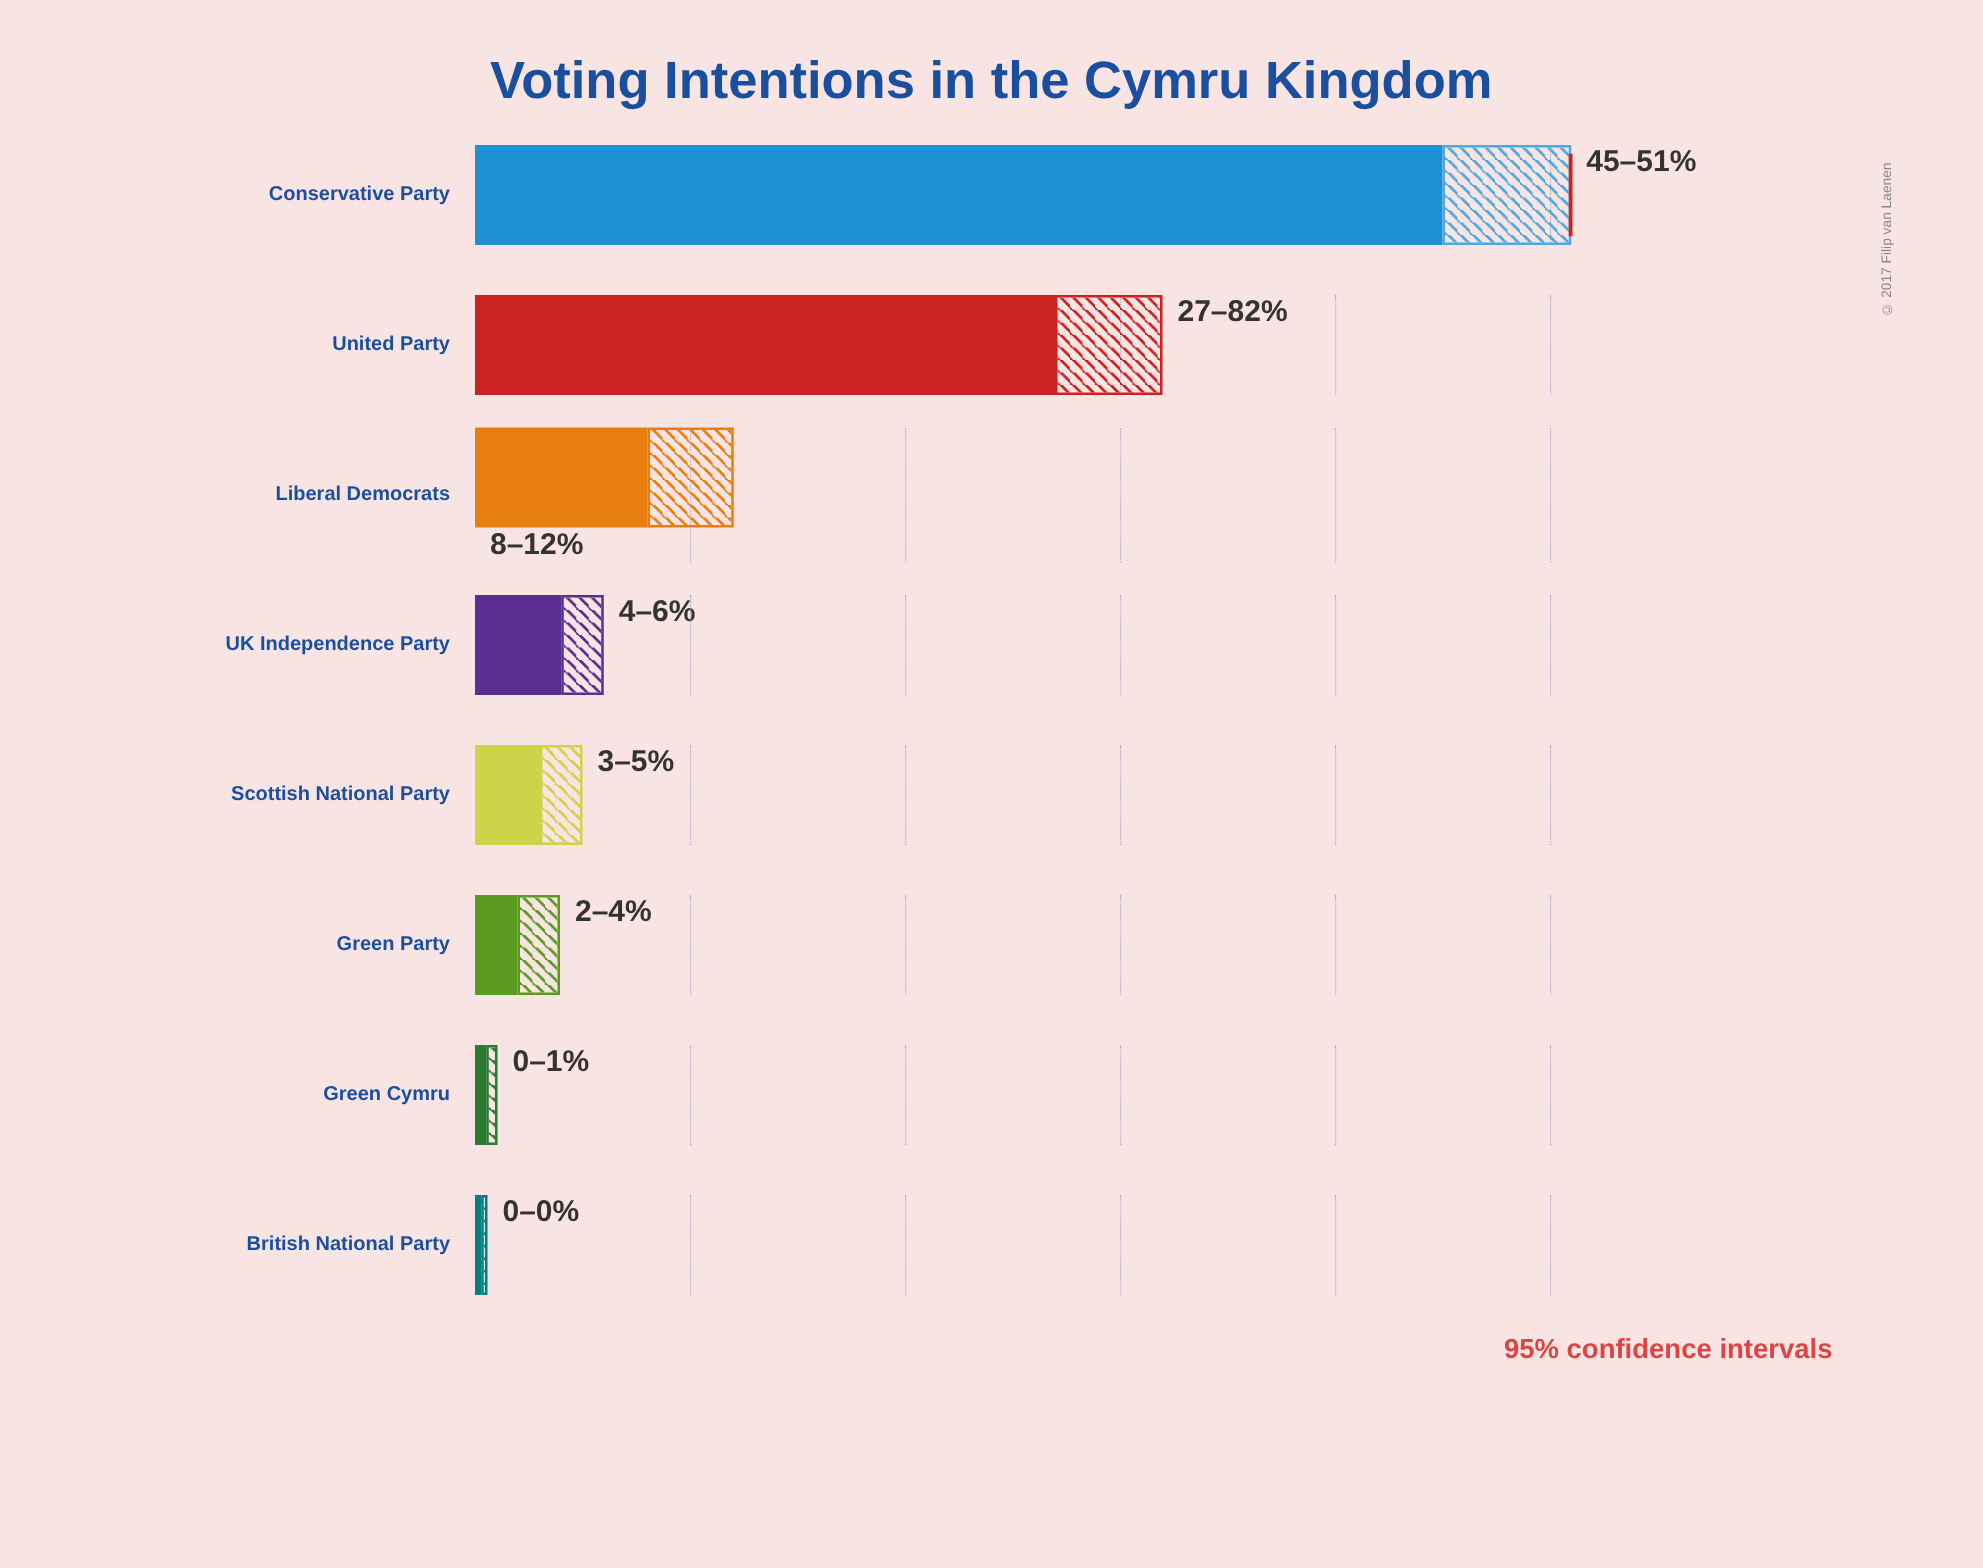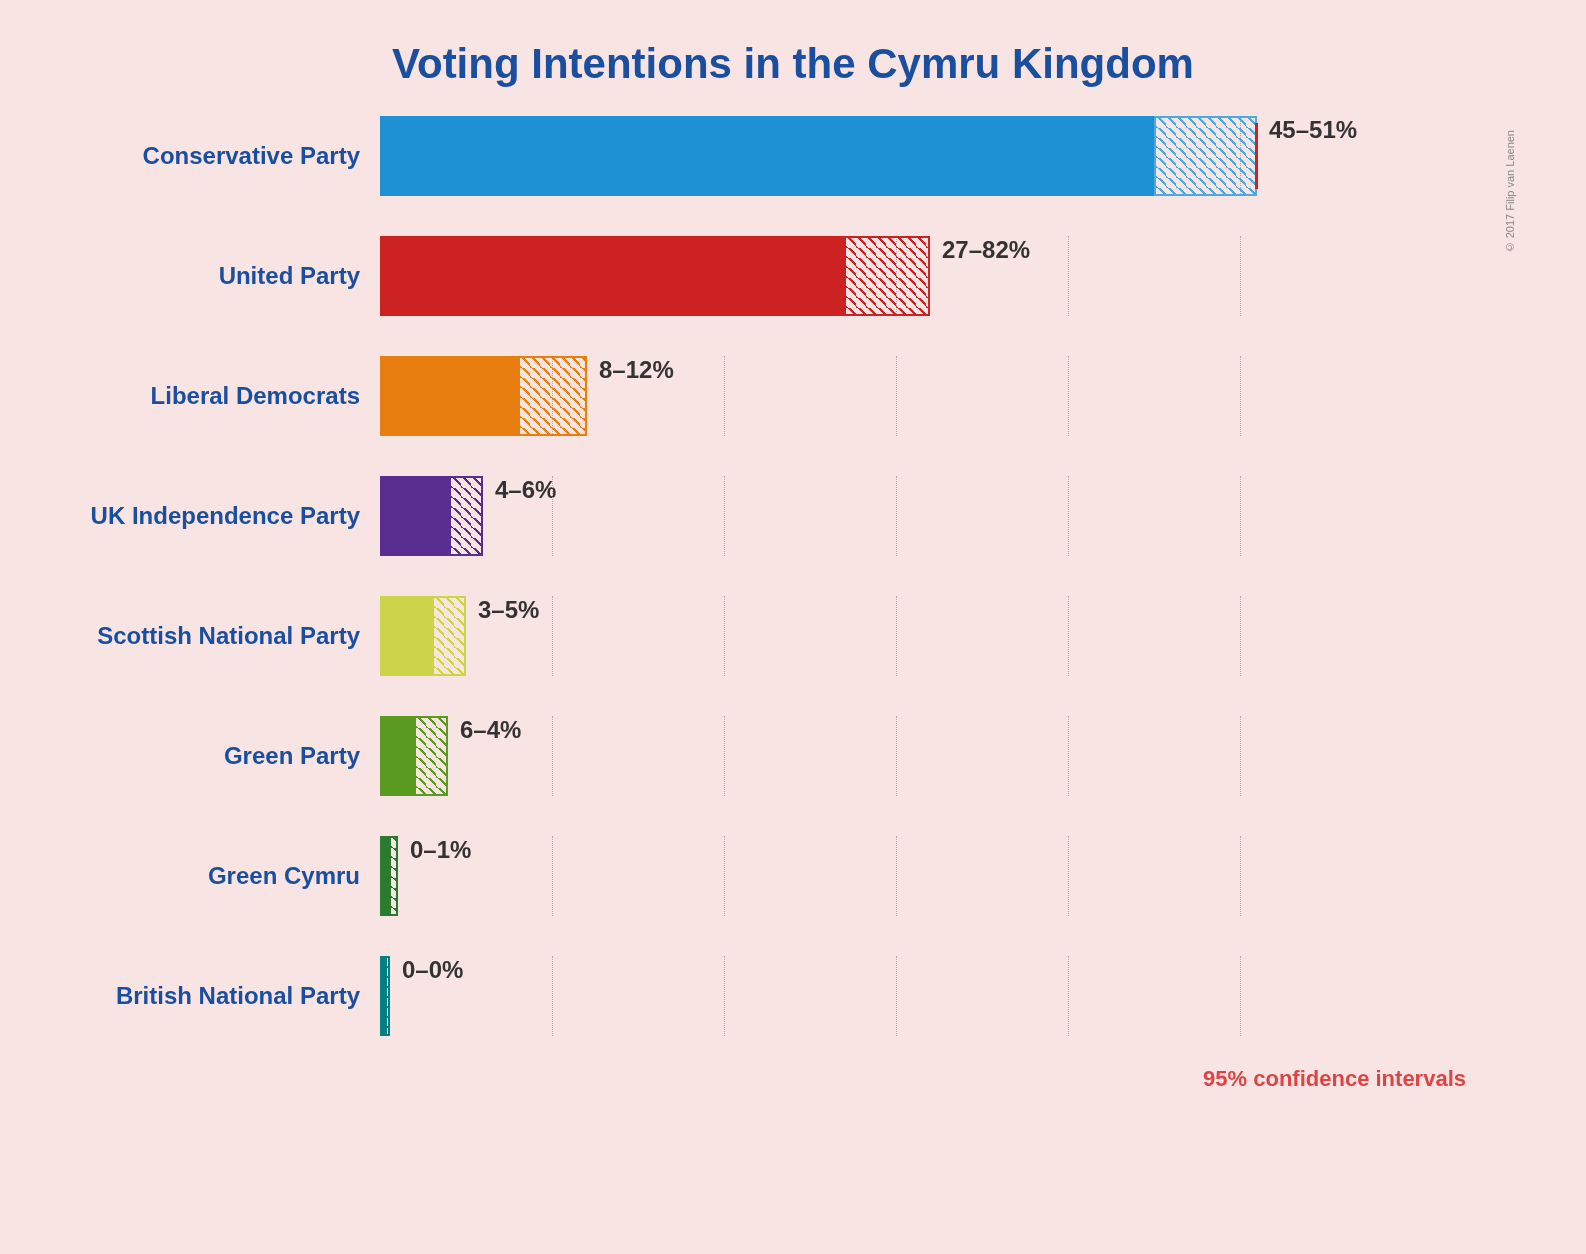--- a/index.html
+++ b/index.html
@@ -44,21 +44,21 @@
       align-items: center;
       min-height: 120px;
       position: relative;
     }
 
     .party-label {
       width: 320px;
       min-width: 320px;
       text-align: right;
       padding-right: 20px;
-      font-size: 24px;
+      font-size: 16px;
       font-weight: bold;
       color: #1a4fa0;
       line-height: 1.2;
     }
 
     .bar-area {
       flex: 1;
       display: flex;
       position: relative;
       height: 100%;
@@ -240,21 +240,21 @@
           <div style="position: absolute; left: 860px; top: 0px; height: 100%; border-left: 1px dotted rgb(170, 170, 204); pointer-events: none; z-index: 0;"></div>
           <div class="bars-wrapper" style="position: relative; z-index: 1;">
             <div class="bar-solid" style="width: 464px; background-color: rgb(204, 34, 34); height: 80px;"></div>
             <div class="bar-hatched hatch-red" style="width: 86px; height: 80px;"></div>
           </div>
           <div class="percentage-label">27–82%</div>
         </div>
       </div>
       <div class="bar-row">
         <div class="party-label">Liberal Democrats</div>
-        <div class="bar-area" style="position: relative;">
+        <div class="bar-area" style="position: relative; flex-direction: column;">
           <div style="position: absolute; left: 172px; top: 0px; height: 100%; border-left: 1px dotted rgb(170, 170, 204); pointer-events: none; z-index: 0;"></div>
           <div style="position: absolute; left: 344px; top: 0px; height: 100%; border-left: 1px dotted rgb(170, 170, 204); pointer-events: none; z-index: 0;"></div>
           <div style="position: absolute; left: 516px; top: 0px; height: 100%; border-left: 1px dotted rgb(170, 170, 204); pointer-events: none; z-index: 0;"></div>
           <div style="position: absolute; left: 688px; top: 0px; height: 100%; border-left: 1px dotted rgb(170, 170, 204); pointer-events: none; z-index: 0;"></div>
           <div style="position: absolute; left: 860px; top: 0px; height: 100%; border-left: 1px dotted rgb(170, 170, 204); pointer-events: none; z-index: 0;"></div>
           <div class="bars-wrapper" style="position: relative; z-index: 1;">
             <div class="bar-solid" style="width: 138px; background-color: rgb(232, 126, 16); height: 80px;"></div>
             <div class="bar-hatched hatch-orange" style="width: 69px; height: 80px;"></div>
           </div>
           <div class="percentage-label">8–12%</div>
@@ -295,21 +295,21 @@
         <div class="bar-area" style="position: relative;">
           <div style="position: absolute; left: 172px; top: 0px; height: 100%; border-left: 1px dotted rgb(170, 170, 204); pointer-events: none; z-index: 0;"></div>
           <div style="position: absolute; left: 344px; top: 0px; height: 100%; border-left: 1px dotted rgb(170, 170, 204); pointer-events: none; z-index: 0;"></div>
           <div style="position: absolute; left: 516px; top: 0px; height: 100%; border-left: 1px dotted rgb(170, 170, 204); pointer-events: none; z-index: 0;"></div>
           <div style="position: absolute; left: 688px; top: 0px; height: 100%; border-left: 1px dotted rgb(170, 170, 204); pointer-events: none; z-index: 0;"></div>
           <div style="position: absolute; left: 860px; top: 0px; height: 100%; border-left: 1px dotted rgb(170, 170, 204); pointer-events: none; z-index: 0;"></div>
           <div class="bars-wrapper" style="position: relative; z-index: 1;">
             <div class="bar-solid" style="width: 34px; background-color: rgb(90, 154, 32); height: 80px;"></div>
             <div class="bar-hatched hatch-green" style="width: 34px; height: 80px;"></div>
           </div>
-          <div class="percentage-label">6–4%</div>
+          <div class="percentage-label">2–4%</div>
         </div>
       </div>
       <div class="bar-row">
         <div class="party-label">Green Cymru</div>
         <div class="bar-area" style="position: relative;">
           <div style="position: absolute; left: 172px; top: 0px; height: 100%; border-left: 1px dotted rgb(170, 170, 204); pointer-events: none; z-index: 0;"></div>
           <div style="position: absolute; left: 344px; top: 0px; height: 100%; border-left: 1px dotted rgb(170, 170, 204); pointer-events: none; z-index: 0;"></div>
           <div style="position: absolute; left: 516px; top: 0px; height: 100%; border-left: 1px dotted rgb(170, 170, 204); pointer-events: none; z-index: 0;"></div>
           <div style="position: absolute; left: 688px; top: 0px; height: 100%; border-left: 1px dotted rgb(170, 170, 204); pointer-events: none; z-index: 0;"></div>
           <div style="position: absolute; left: 860px; top: 0px; height: 100%; border-left: 1px dotted rgb(170, 170, 204); pointer-events: none; z-index: 0;"></div>

